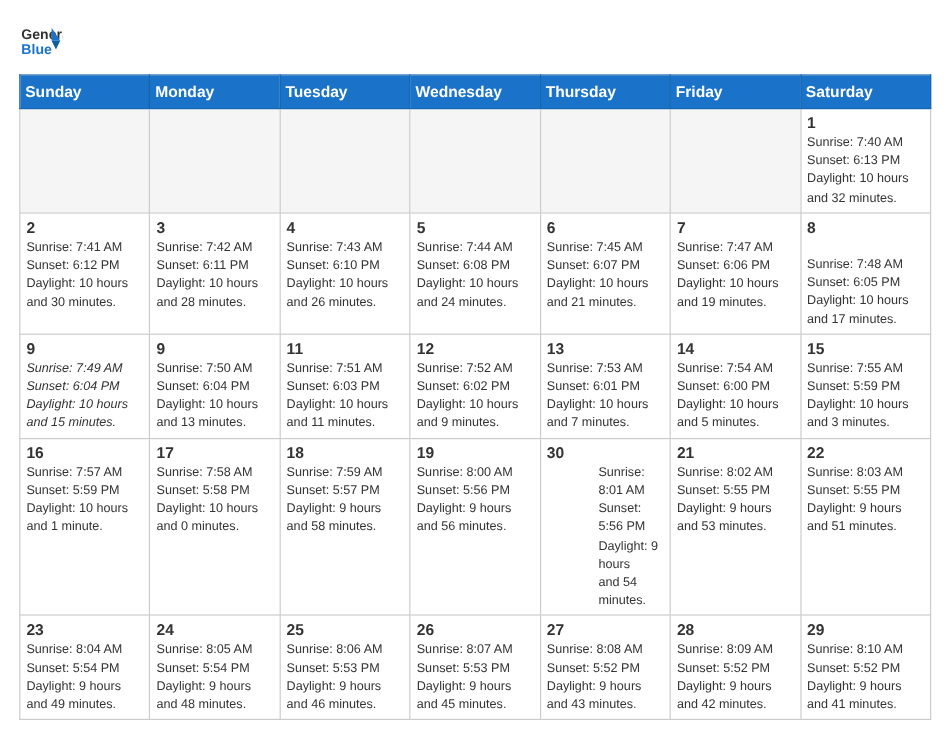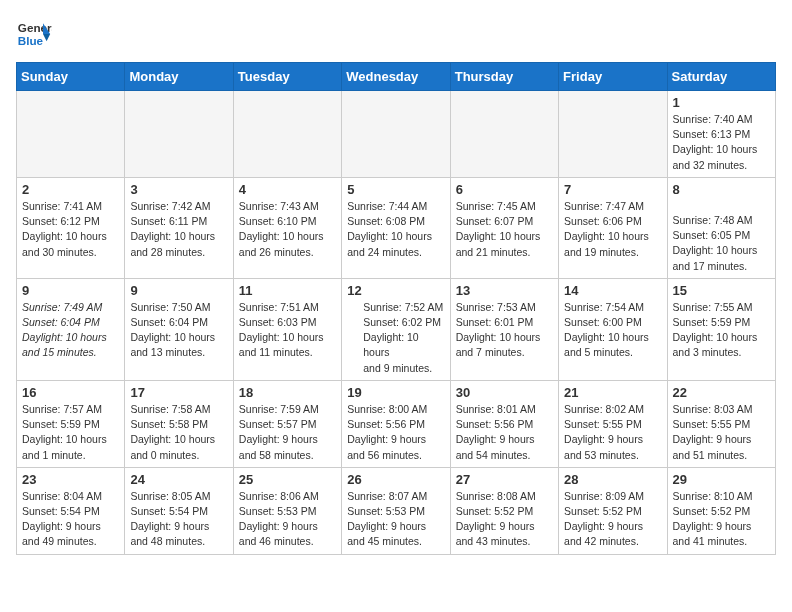--- a/index.html
+++ b/index.html
@@ -193,21 +193,21 @@
         </td>
         <td>
           <span class="day-number">11</span>
           <div class="day-info" style="white-space: pre-line;">Sunrise: 7:51 AM
 Sunset: 6:03 PM
 Daylight: 10 hours
 and 11 minutes.</div>
         </td>
         <td>
           <span class="day-number">12</span>
-          <div class="day-info" style="white-space: pre-line; margin-left: 16px;">Sunrise: 7:52 AM
+          <div class="day-info" style="white-space: pre-line;">Sunrise: 7:52 AM
 Sunset: 6:02 PM
 Daylight: 10 hours
 and 9 minutes.</div>
         </td>
         <td>
           <span class="day-number">13</span>
           <div class="day-info" style="white-space: pre-line;">Sunrise: 7:53 AM
 Sunset: 6:01 PM
 Daylight: 10 hours
 and 7 minutes.</div>
@@ -251,21 +251,21 @@
         </td>
         <td>
           <span class="day-number">19</span>
           <div class="day-info" style="white-space: pre-line;">Sunrise: 8:00 AM
 Sunset: 5:56 PM
 Daylight: 9 hours
 and 56 minutes.</div>
         </td>
         <td>
           <span class="day-number">30</span>
-          <div class="day-info" style="white-space: pre-line;">Sunrise: 8:01 AM
+          <div class="day-info" style="white-space: pre-line; margin-left: 43px;">Sunrise: 8:01 AM
 Sunset: 5:56 PM
 Daylight: 9 hours
 and 54 minutes.</div>
         </td>
         <td>
           <span class="day-number">21</span>
           <div class="day-info" style="white-space: pre-line;">Sunrise: 8:02 AM
 Sunset: 5:55 PM
 Daylight: 9 hours
 and 53 minutes.</div>

